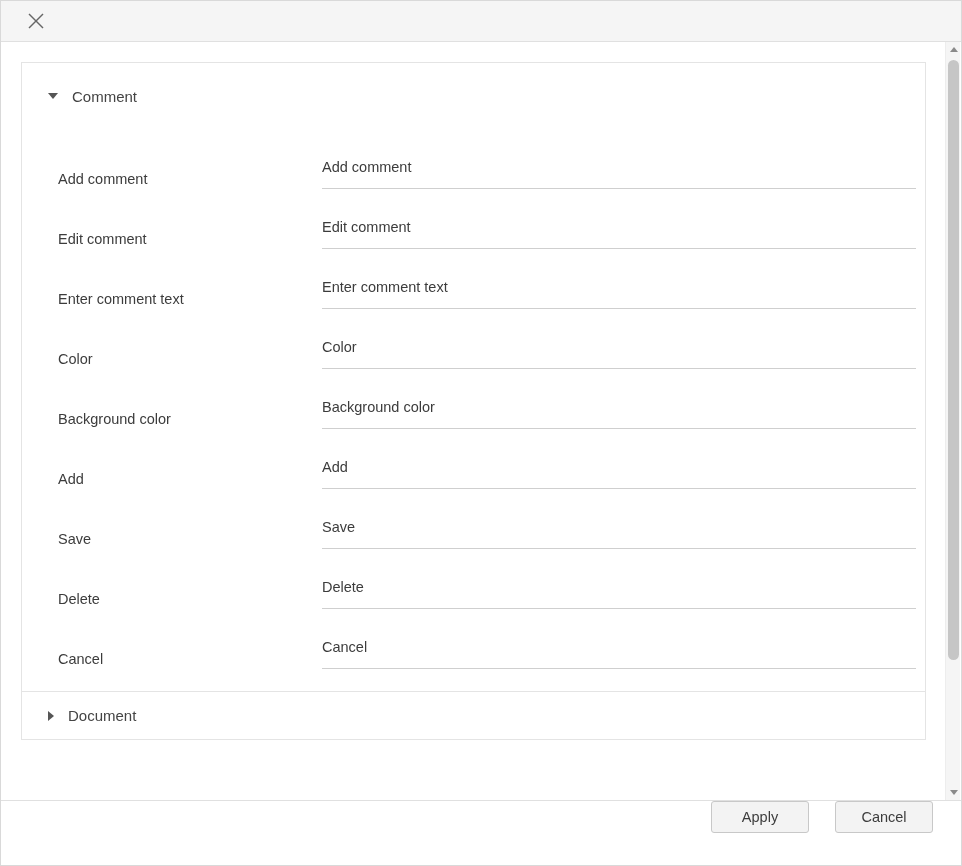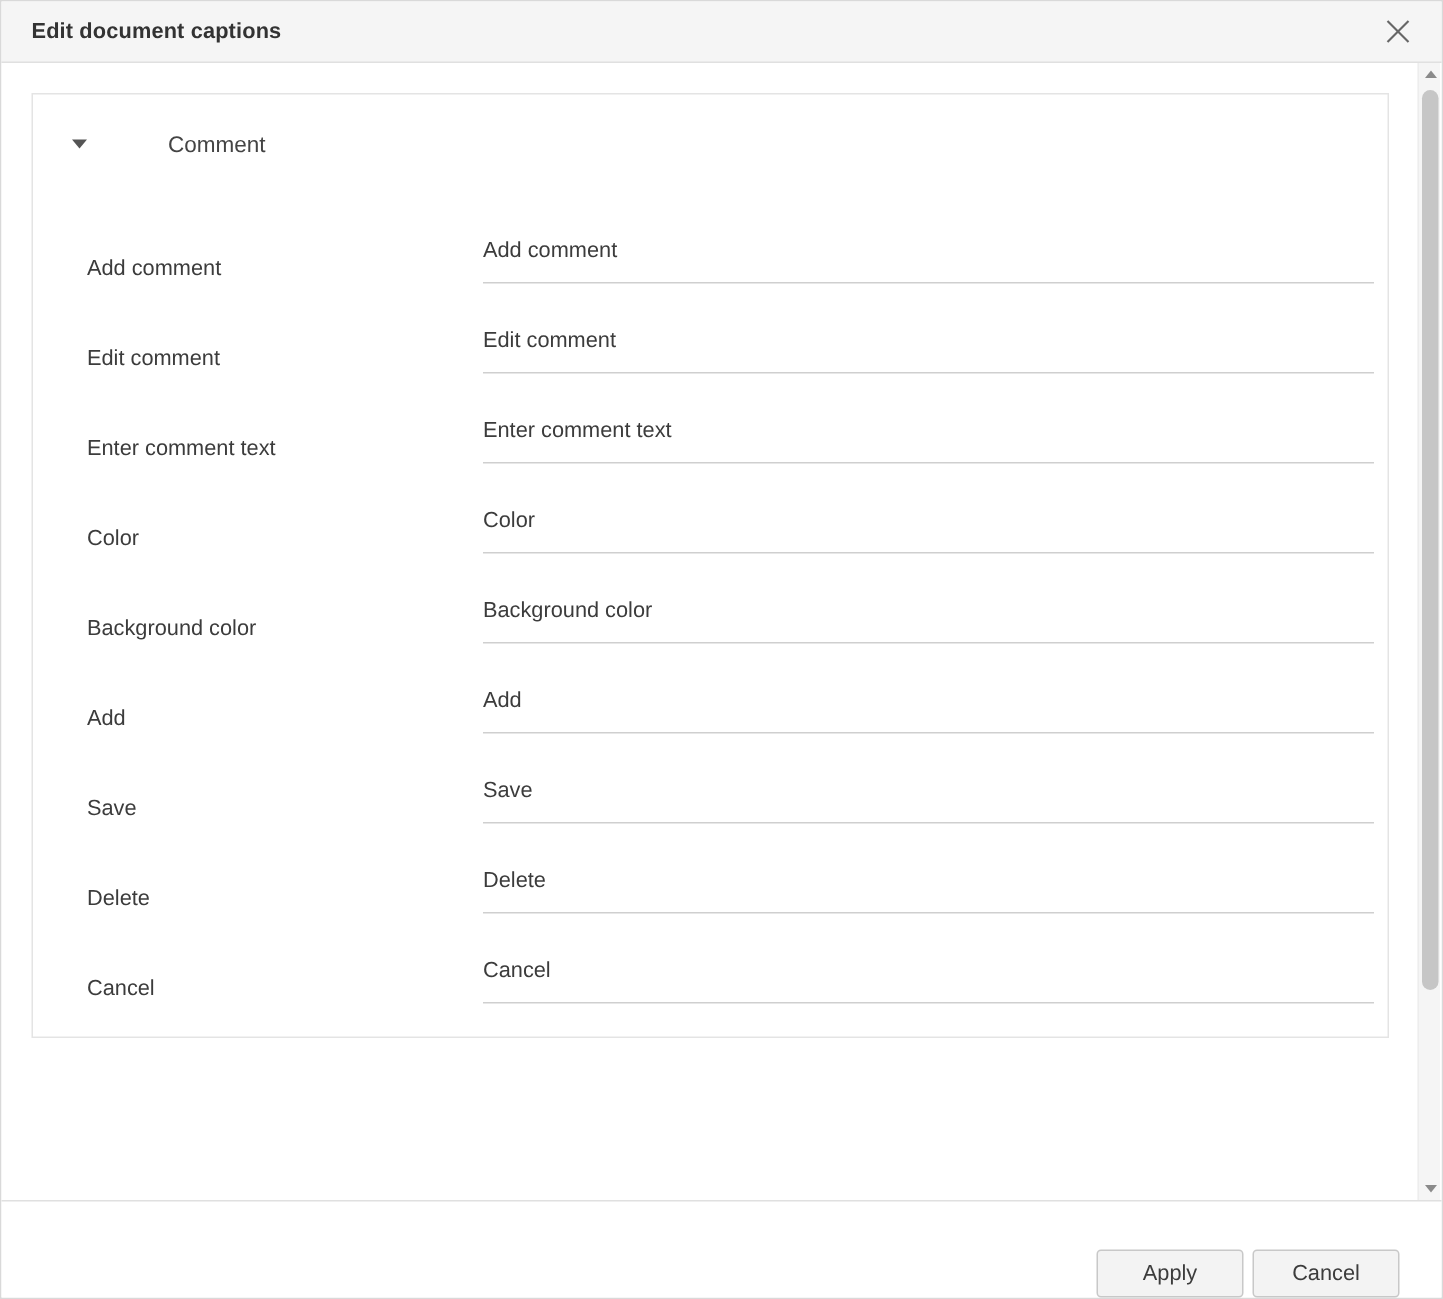--- a/index.html
+++ b/index.html
@@ -81,21 +81,20 @@
   }
   .section + .section { border-top: none; }
 
   .section-header {
     display: flex;
     align-items: center;
     height: 47px;
     padding-left: 26px;
     cursor: pointer;
     box-sizing: border-box;
-    gap: 40px;
   }
   .section-header.expanded { height: 66px; align-items: center; }
   .tri {
     width: 0;
     height: 0;
     margin-right: 14px;
     flex: 0 0 auto;
   }
   .tri-down {
     border-left: 5.5px solid transparent;
@@ -197,24 +196,24 @@
     cursor: pointer;
   }
 
   
   .footer {
     height: 65px;
     min-height: 65px;
     border-top: 1px solid #e0e0e0;
     background: #ffffff;
     display: flex;
-    align-items: flex-end;
+    align-items: flex-start;
     justify-content: flex-end;
     padding-right: 28px;
-    gap: 6px;
+    gap: 26px;
     box-sizing: border-box;
   }
   .btn {
     min-width: 98px;
     height: 32px;
     padding: 0 18px;
     background: #f3f3f3;
     border: 1px solid #c8c8c8;
     border-radius: 3px;
     font-family: "Liberation Sans", sans-serif;
@@ -222,21 +221,20 @@
     color: #3c3c3c;
     cursor: pointer;
   }
 </style>
 </head>
 <body>
 
 <div class="dialog">
 
   <div class="titlebar">
-    <div class="titlebar-title">Edit document captions</div>
     <div class="close-btn">
       <svg width="18" height="18" viewBox="0 0 18 18" aria-hidden="true">
         <line x1="2" y1="2" x2="16" y2="16" stroke="#666666" stroke-width="1.4"></line>
         <line x1="16" y1="2" x2="2" y2="16" stroke="#666666" stroke-width="1.4"></line>
       </svg>
     </div>
   </div>
 
   <div class="dialog-body">
     <div class="scroll-area">
@@ -307,20 +305,26 @@
           <div class="caption-row">
             <div class="caption-label">Cancel</div>
             <div class="caption-field">
               <input class="caption-input" type="text" value="Cancel" style="">
             </div>
           </div>
 
         </div>
       </div>
 
+      <div class="section">
+        <div class="section-header">
+          <span class="tri tri-right"></span>
+          <span class="section-title">Document</span>
+        </div>
+      </div>
 
 
     </div>
 
     <div class="scrollbar">
       <div class="scroll-arrow up">
         <span class="arrow-up"></span>
       </div>
       <div class="scroll-thumb"></div>
       <div class="scroll-arrow down">

